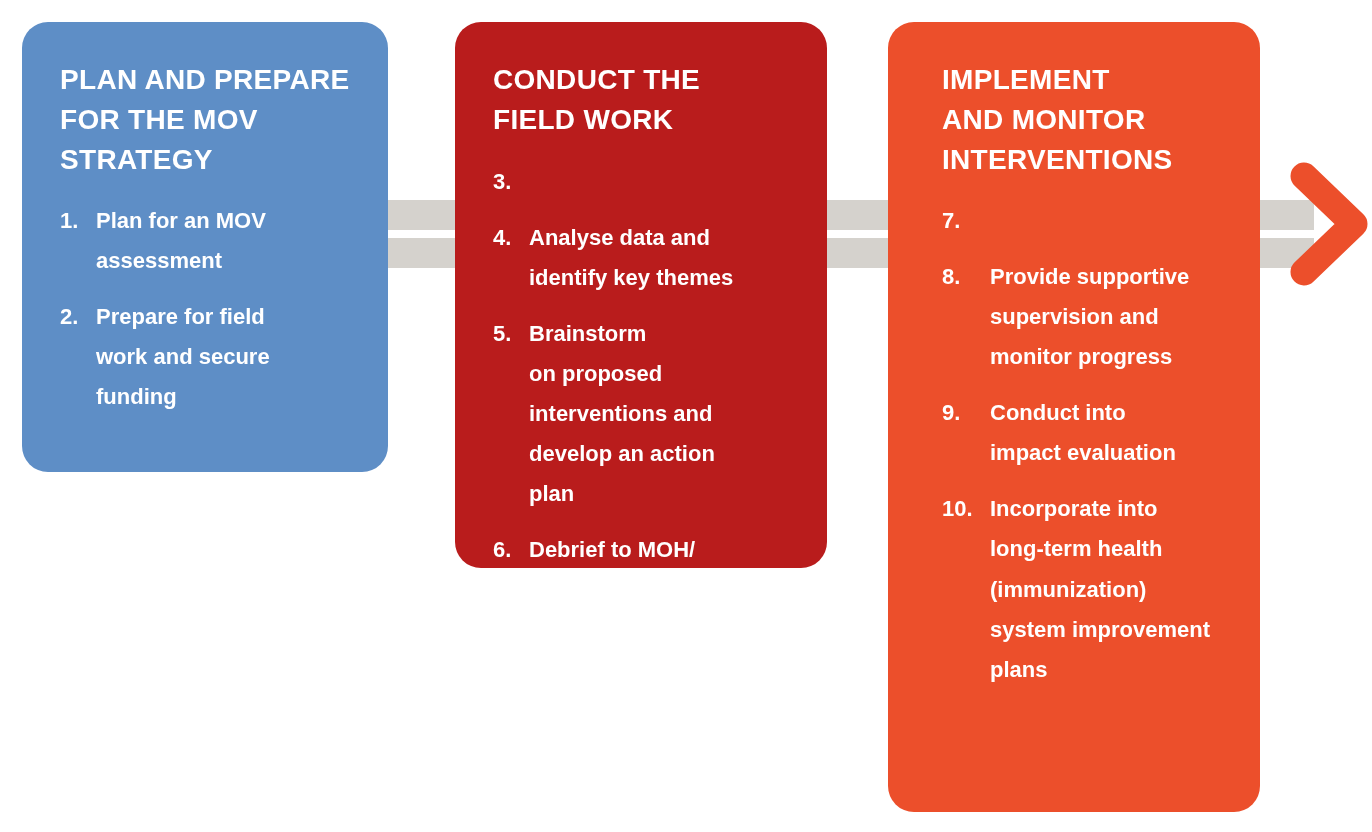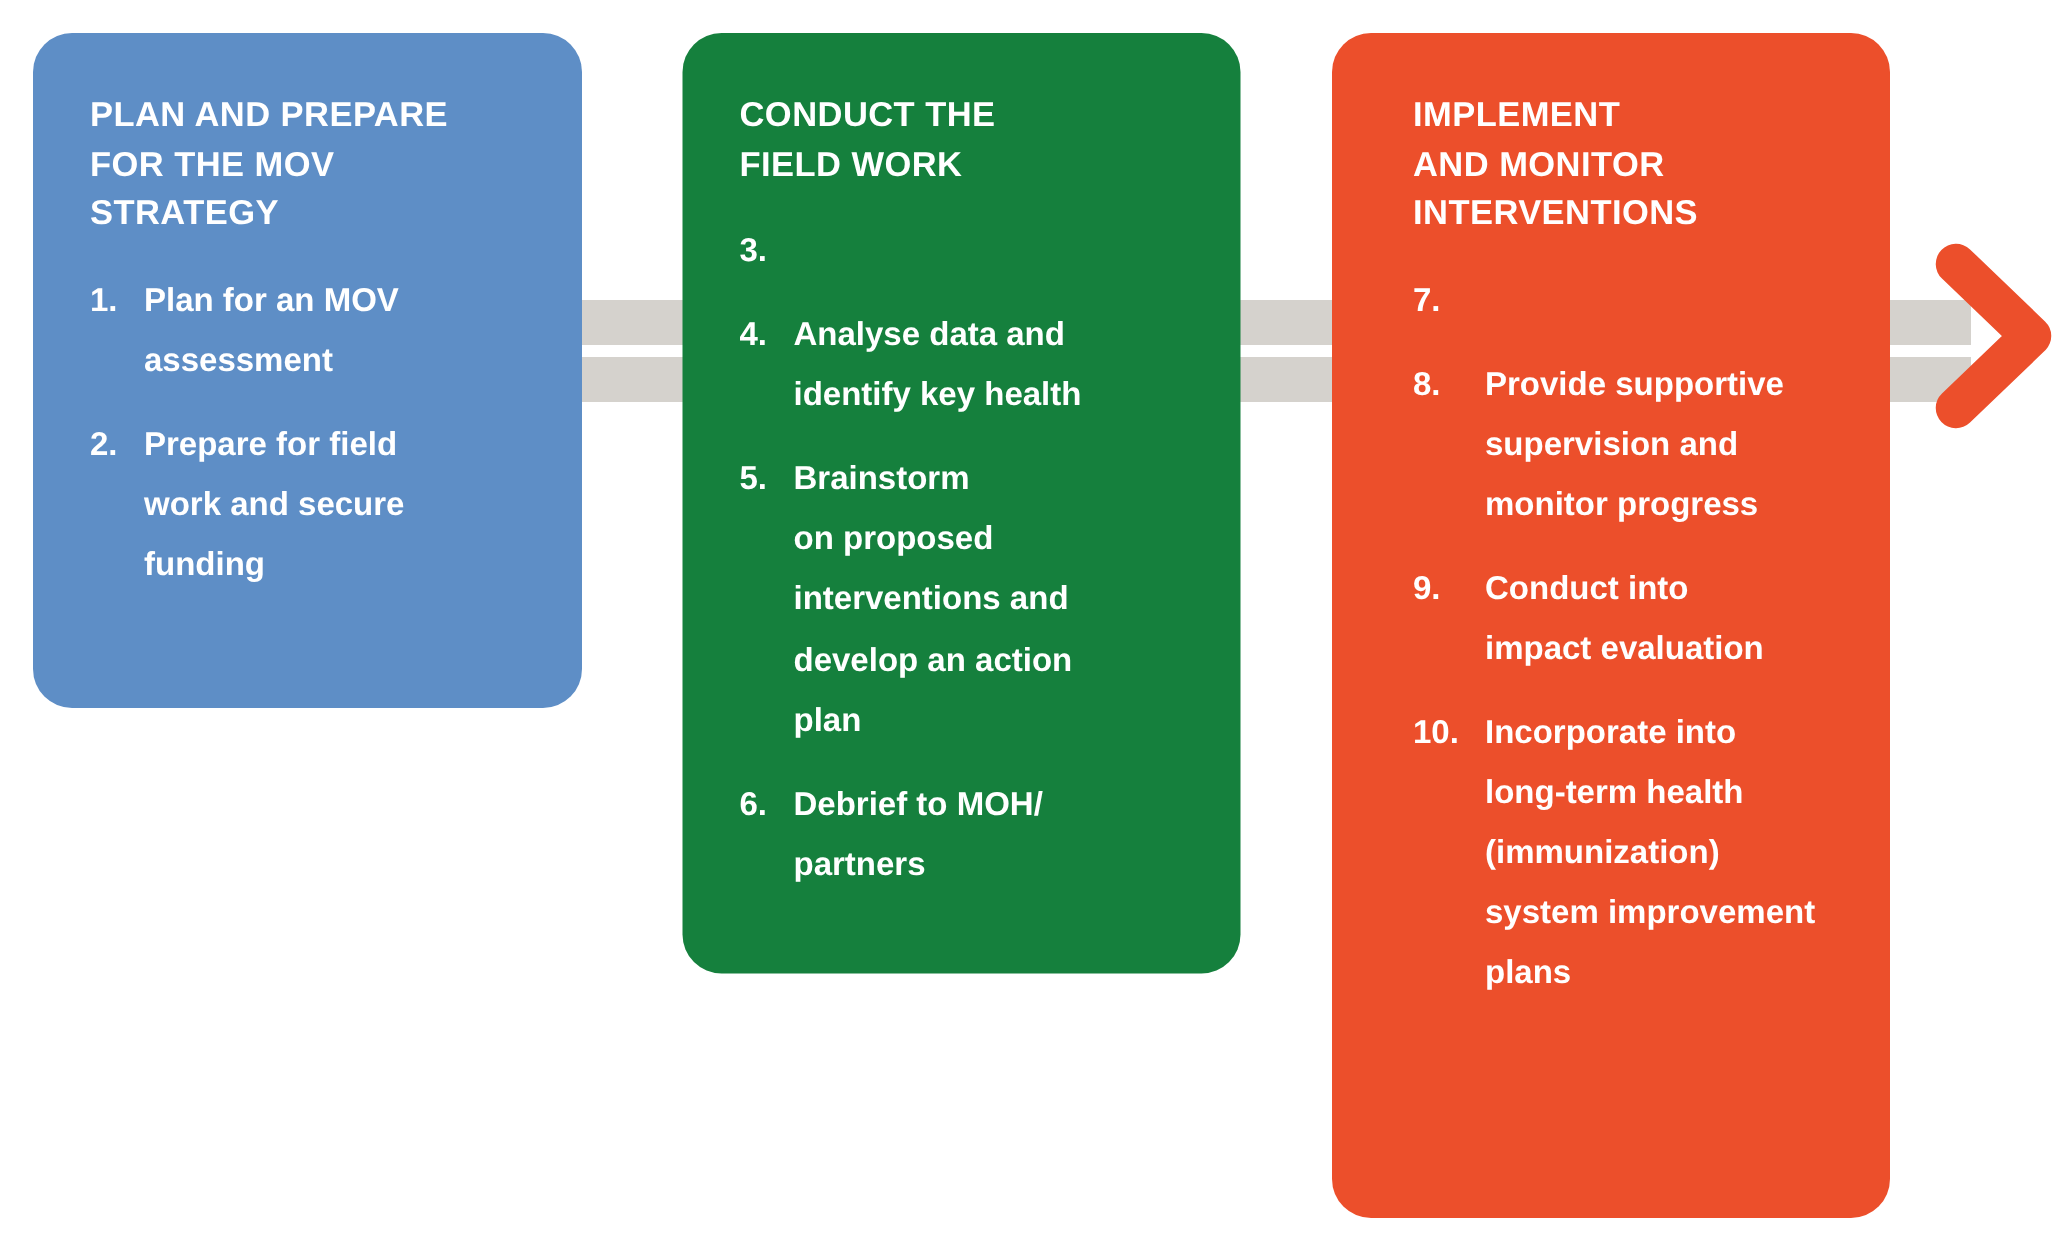--- a/index.html
+++ b/index.html
@@ -63,39 +63,39 @@
     left: 22px;
     top: 22px;
     width: 366px;
     height: 450px;
     background: #5e8ec6;
   }
   .panel-teal {
     left: 455px;
     top: 22px;
     width: 372px;
-    height: 627px;
-    background: #15803d;
+    height: 546px;
+    background: #b91c1c;
   }
   .panel-red {
     left: 888px;
     top: 22px;
     width: 372px;
     height: 790px;
     background: #ec4f2b;
   }
 
   .panel-inner {
     padding: 38px 26px 0 38px;
   }
   .panel-red .panel-inner { padding-left: 54px; }
 
   .panel-heading {
     color: #ffffff;
-    font-size: 23px;
+    font-size: 28px;
     font-weight: bold;
     line-height: 1.42;
     letter-spacing: 0.3px;
     text-transform: uppercase;
     white-space: pre-line;
     margin: 0 0 22px 0;
   }
 
   .step-list {
     list-style: none;
@@ -169,21 +169,21 @@
     <div class="panel-inner">
       <h2 class="panel-heading">CONDUCT THE
 FIELD WORK</h2>
       <ul class="step-list">
         <li class="step-item">
           <span class="step-num">3.</span>
         </li>
         <li class="step-item">
           <span class="step-num">4.</span>
           <span class="step-text">Analyse data and
-identify key health</span>
+identify key themes</span>
         </li>
         <li class="step-item">
           <span class="step-num">5.</span>
           <span class="step-text">Brainstorm
 on proposed
 interventions  and
 develop an action
 plan</span>
         </li>
         <li class="step-item">

